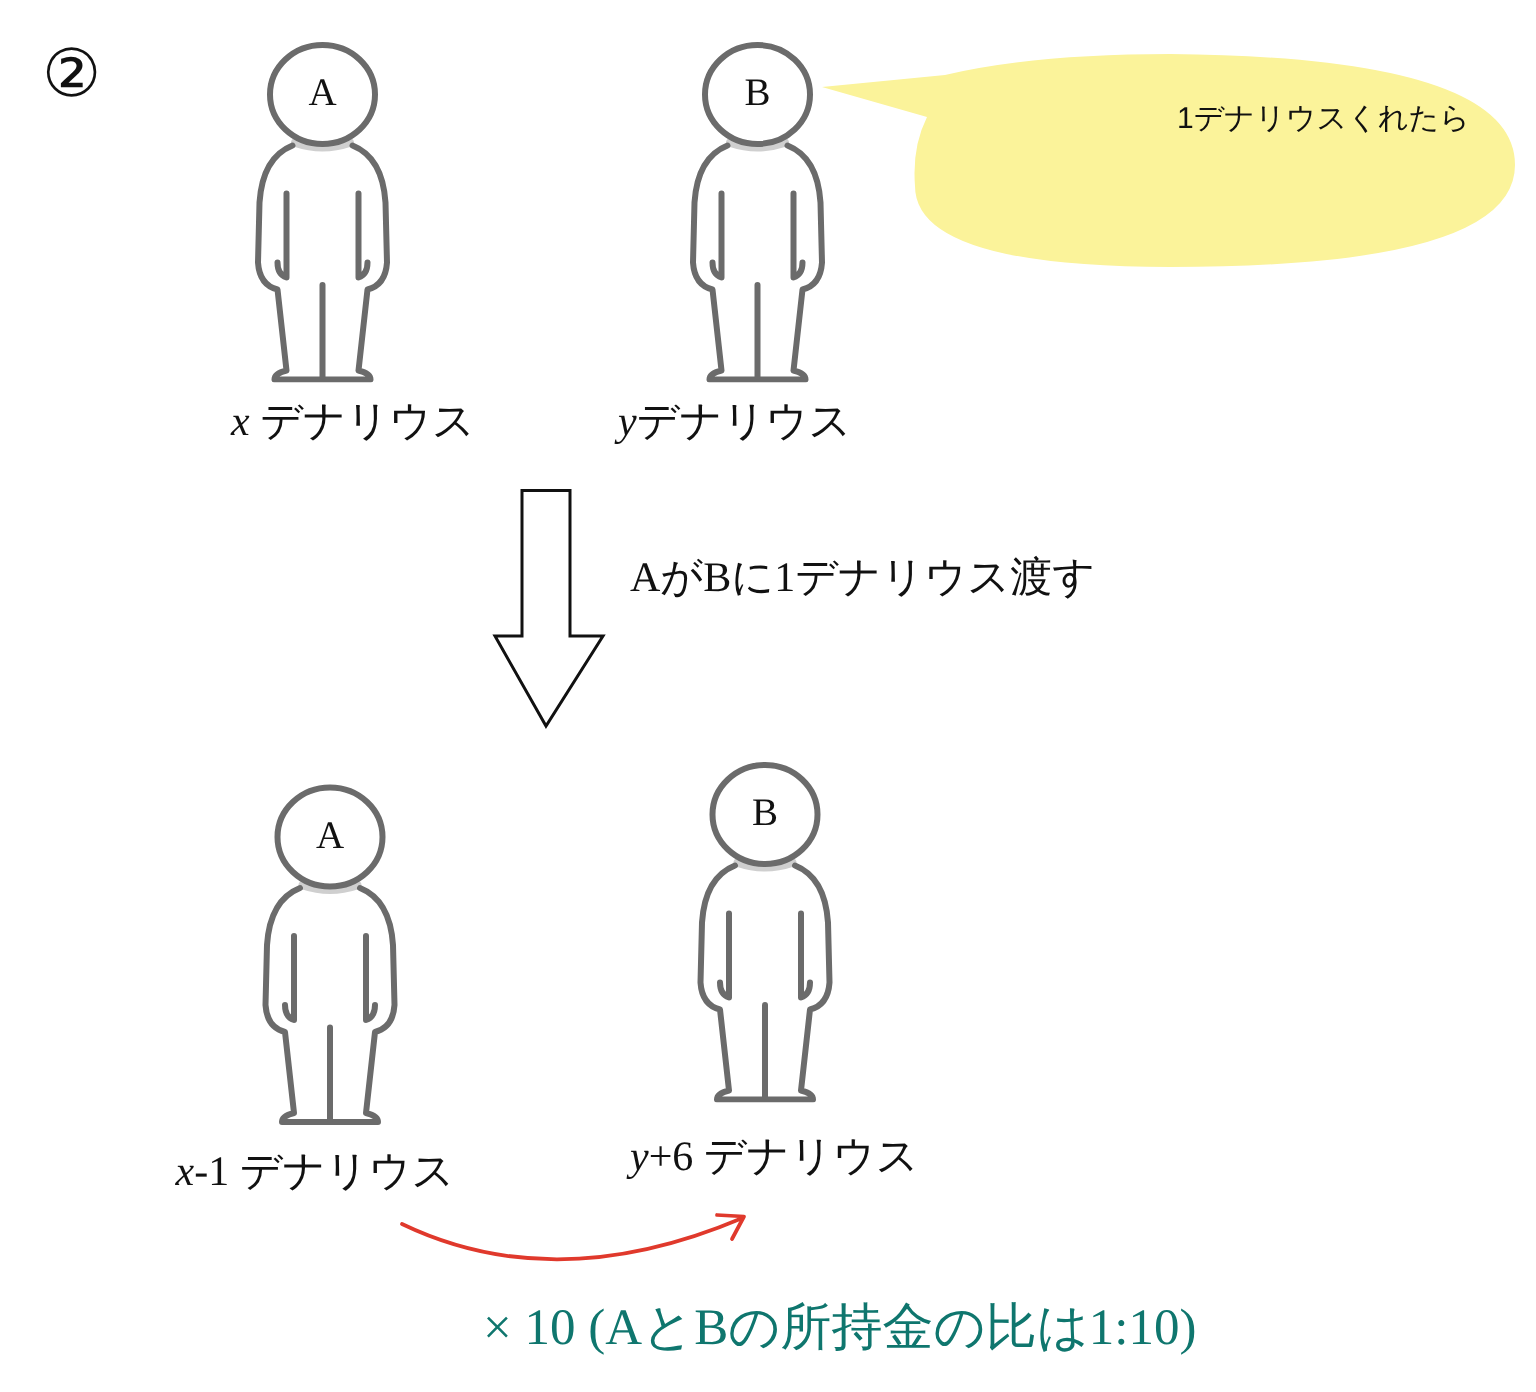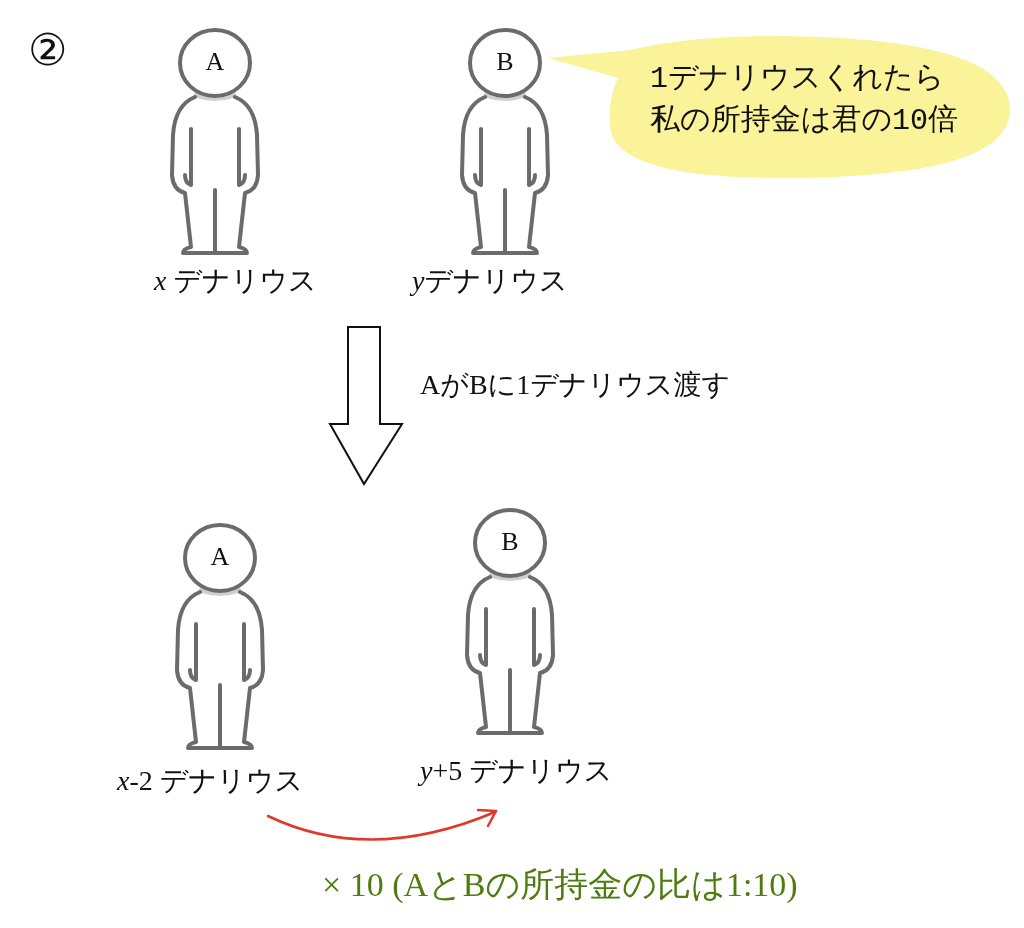--- a/index.html
+++ b/index.html
@@ -5,35 +5,34 @@
   html, body { margin:0; padding:0; background:#ffffff; }
   body { width:1024px; height:928px; position:relative; overflow:hidden;
          font-family:"DejaVu Serif","Liberation Serif",serif; color:#111; }
   .abs { position:absolute; }
   .step-num { left:28px; top:28px; font-size:44px; line-height:1; }
   .person { position:absolute; width:120px; height:230px; }
   .person svg { width:100%; height:100%; display:block; }
   .head-label { position:absolute; left:0; width:100%; text-align:center; font-size:26px; font-family:"Liberation Serif",serif; }
   .amount { position:absolute; font-size:28px; white-space:nowrap; font-family:"Liberation Serif","DejaVu Serif",serif; }
   .amount .var { font-style:italic; }
-  .bubble-text { position:absolute; left:650px; top:58px; width:330px; font-size:30px; line-height:42px; text-align:left; white-space:nowrap; font-family:Liberation Mono, monospace;}
+  .bubble-text { position:absolute; left:650px; top:58px; width:330px; font-size:20px; line-height:42px; text-align:right; white-space:nowrap; font-family:Liberation Sans, sans-serif;}
   .action-text { position:absolute; left:420px; top:366px; font-size:28px; white-space:nowrap; font-family:Liberation Serif, serif;}
-  .ratio-text { position:absolute; left:322px; top:862px; font-size:34px; color:#4d7c0f; white-space:nowrap; font-family:"Liberation Serif","DejaVu Serif",serif;}
+  .ratio-text { position:absolute; left:322px; top:862px; font-size:34px; color:#0f766e; white-space:nowrap; font-family:"Liberation Serif","DejaVu Serif",serif;}
 </style>
 </head>
 <body>
 
 <div class="abs step-num">②</div>
 
 <svg class="abs" style="left:540px;top:28px" width="480" height="150">
   <path d="M8 30 L90 22 Q150 8 240 8 Q470 10 470 82 Q470 150 240 150 Q70 150 70 96 Q68 70 78 50 Z" fill="#fbf39a"></path>
 </svg>
 <div class="bubble-text">
   <div>1デナリウスくれたら</div>
-  <div>私の所持金は君の10倍</div>
 </div>
 
 <div class="person" style="left:155px;top:25px">
   <svg viewBox="0 0 120 230">
     <g fill="none" stroke="#6b6b6b" stroke-width="4" stroke-linecap="round" stroke-linejoin="round">
       <path d="M42 70 Q60 76 78 70" stroke="#cfcfcf" stroke-width="6"></path>
       <path d="M40 72 Q20 80 18 110 L17 150 Q18 165 30 168 L36 222 Q28 224 28 228 L92 228 Q92 224 84 222 L90 168 Q102 165 103 150 L102 110 Q100 80 80 72"></path>
       <path d="M36 104 L36 160 Q30 158 30 150"></path>
       <path d="M84 104 L84 160 Q90 158 90 150"></path>
       <path d="M60 165 L60 226"></path>
@@ -91,23 +90,23 @@
       <path d="M36 104 L36 160 Q30 158 30 150"></path>
       <path d="M84 104 L84 160 Q90 158 90 150"></path>
       <path d="M60 165 L60 226"></path>
       <ellipse cx="60" cy="38" rx="35" ry="33" fill="#fff"></ellipse>
     </g>
   </svg>
   <div class="head-label" style="top:22px">B</div>
 </div>
 
 <div class="amount" style="left:117px;top:762px">
-  <span class="var">x</span><span>-2 デナリウス</span>
+  <span class="var">x</span><span>-1 デナリウス</span>
 </div>
 <div class="amount" style="left:420px;top:752px">
-  <span class="var">y</span><span>+5 デナリウス</span>
+  <span class="var">y</span><span>+6 デナリウス</span>
 </div>
 
 <svg class="abs" style="left:260px;top:800px" width="250" height="50">
   <path d="M8 16 Q110 65 235 12" fill="none" stroke="#e0392c" stroke-width="2.5" stroke-linecap="round"></path>
   <path d="M218 10 L236 11 L228 26" fill="none" stroke="#e0392c" stroke-width="2.5" stroke-linecap="round" stroke-linejoin="round"></path>
 </svg>
 <div class="ratio-text">× 10 (AとBの所持金の比は1:10)</div>
 
 </body></html>

